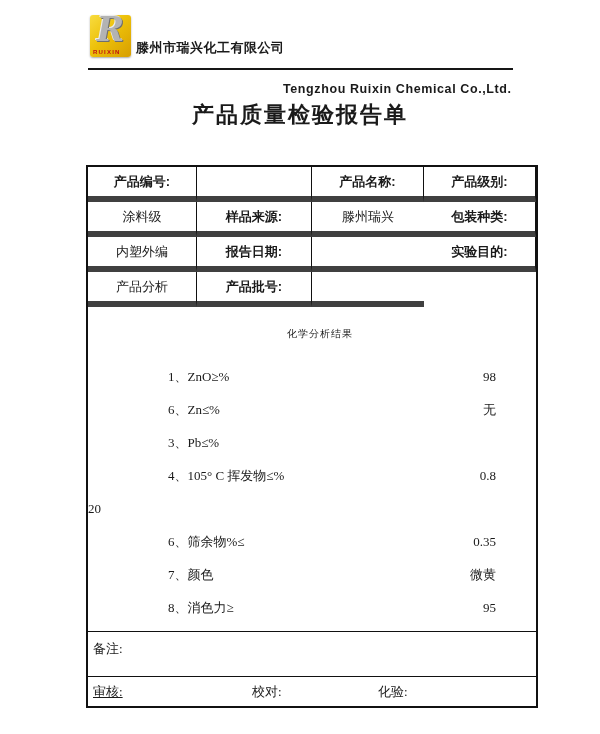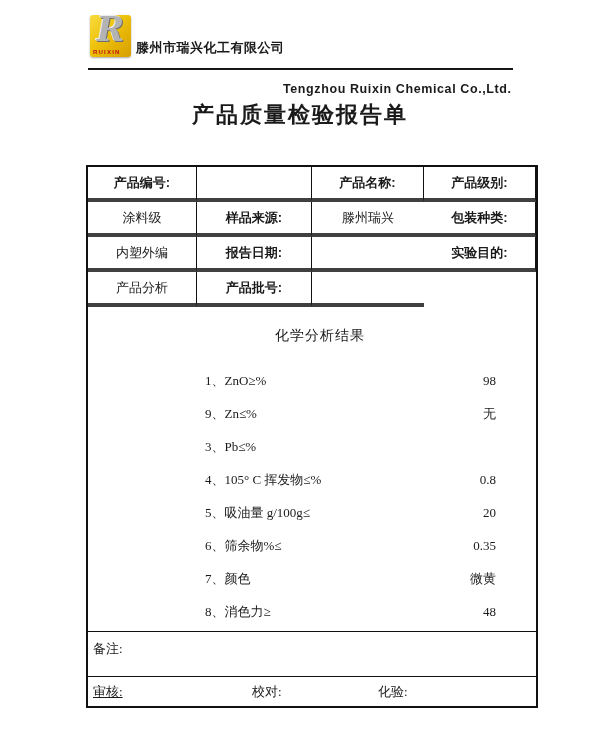--- a/index.html
+++ b/index.html
@@ -88,54 +88,54 @@
     width: 452px; height: 543px;
     border: 2px solid #111111;
     background: #ffffff;
   }
   .info-grid {
     display: grid;
     grid-template-columns: 109px 115px 112px auto;
     grid-auto-rows: 35px;
   }
   .cell {
-    border-bottom: 4px solid #404040;
+    border-bottom: 6px solid #404040;
     display: flex;
     align-items: center;
     justify-content: center;
     font-size: 13px;
     overflow: hidden;
     white-space: nowrap;
   }
   .cell.v-line { border-right: 1px solid #111111; }
   .cell.label { font-weight: bold; }
   .cell.value { font-family: "Liberation Serif", serif; }
 
   .chem-cell {
     height: 325px;
     border-bottom: 1px solid #111111;
     font-family: "Liberation Serif", serif;
     overflow: hidden;
   }
   .chem-heading {
     padding-top: 20px;
     text-align: center;
-    font-size: 14px;
+    font-size: 10px;
     letter-spacing: 1px;
     padding-left: 16px;
   }
   .chem-items { margin-top: 26px; }
   .chem-item {
     display: flex;
     justify-content: space-between;
     line-height: 20px;
     margin-bottom: 13px;
     font-size: 13px;
   }
-  .chem-item .lbl { padding-left: 117px; white-space: nowrap; }
+  .chem-item .lbl { padding-left: 80px; white-space: nowrap; }
   .chem-item .val { padding-right: 40px; white-space: nowrap; }
 
   .remarks-row {
     height: 45px;
     border-bottom: 1px solid #111111;
     font-family: "Liberation Serif", serif;
     font-size: 13px;
     padding: 8px 0 0 5px;
   }
   .signoff-row {
@@ -194,45 +194,44 @@
     </div>
 
     <div class="chem-cell">
       <div class="chem-heading">化学分析结果</div>
       <div class="chem-items">
         <div class="chem-item">
           <span class="lbl">1、ZnO≥%</span>
           <span class="val">98</span>
         </div>
         <div class="chem-item">
-          <span class="lbl">9、Zn≤%</span>
+          <span class="lbl">6、Zn≤%</span>
           <span class="val">无</span>
         </div>
         <div class="chem-item">
           <span class="lbl">3、Pb≤%</span>
         </div>
         <div class="chem-item">
           <span class="lbl">4、105° C 挥发物≤%</span>
           <span class="val">0.8</span>
         </div>
         <div class="chem-item">
-          <span class="lbl">5、吸油量 g/100g≤</span>
           <span class="val">20</span>
         </div>
         <div class="chem-item">
           <span class="lbl">6、筛余物%≤</span>
           <span class="val">0.35</span>
         </div>
         <div class="chem-item">
           <span class="lbl">7、颜色</span>
           <span class="val">微黄</span>
         </div>
         <div class="chem-item">
           <span class="lbl">8、消色力≥</span>
-          <span class="val">48</span>
+          <span class="val">95</span>
         </div>
       </div>
     </div>
 
     <div class="remarks-row">
       <span>备注:</span>
     </div>
 
     <div class="signoff-row">
       <span class="signoff-review">审核:</span>

